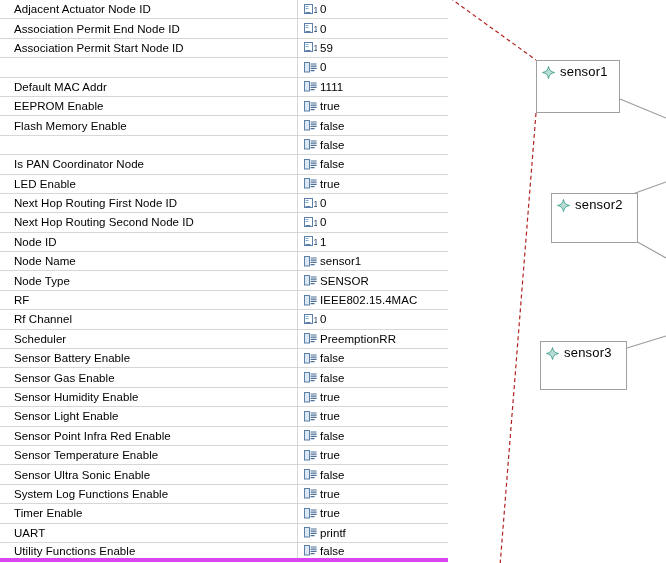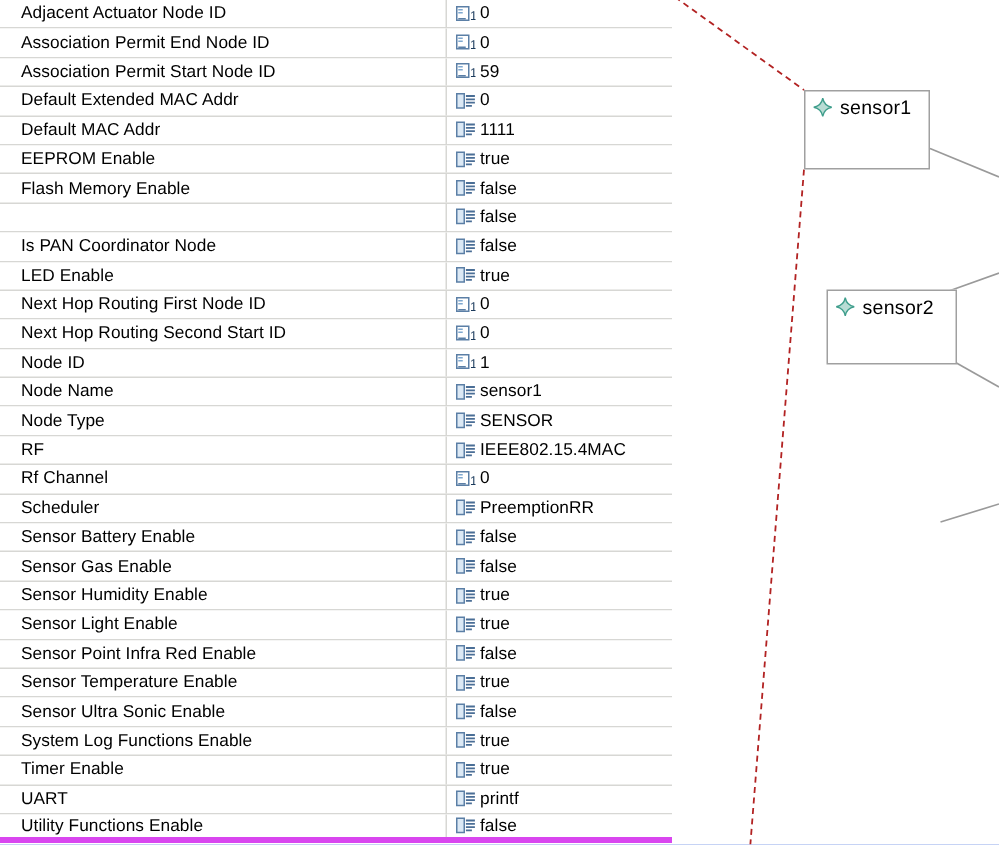--- a/index.html
+++ b/index.html
@@ -11,21 +11,21 @@
     width: 666px;
     height: 563px;
     font-family: "Liberation Sans", sans-serif;
     overflow: hidden;
     position: relative;
   }
   #root {
     position: relative;
     width: 666px;
     height: 563px;
-    background: #1d4ed8;
+    background: #c2410c;
   }
 
   
   .props {
     position: absolute;
     left: 0;
     top: 0;
     width: 448px;
     height: 563px;
     background: #ffffff;
@@ -159,21 +159,20 @@
                 <rect x="0.5" y="1.5" width="8" height="9" fill="#ffffff" stroke="#5b7fa6" stroke-width="1"></rect>
                 <path d="M1.5 3.5 h3 M1.5 5.5 h3" stroke="#7fa8cf" stroke-width="1"></path>
                 <path d="M1.5 9.5 h5" stroke="#5b7fa6" stroke-width="1"></path>
                 <text x="9.4" y="10.4" font-family="Liberation Sans, sans-serif" font-size="8.5" fill="#1b3a5c">1</text>
               </svg>
             </span>
             <span class="prop-value">59</span>
           </div>
         </div>
         <div class="prop-row">
-          <span class="prop-name">Default Extended MAC Addr</span>
           <div class="prop-valcell">
             <span class="tico">
               <svg viewBox="0 0 13 13" width="13" height="13">
                 <rect x="0.5" y="1.5" width="5" height="9.5" fill="#dce9f5" stroke="#5b7fa6" stroke-width="1"></rect>
                 <path d="M6.6 3 h6 M6.6 5.2 h6 M6.6 7.4 h6 M6.6 9.6 h4" stroke="#4a6e96" stroke-width="1.2"></path>
               </svg>
             </span>
             <span class="prop-value">0</span>
           </div>
         </div>
@@ -256,21 +255,21 @@
                 <rect x="0.5" y="1.5" width="8" height="9" fill="#ffffff" stroke="#5b7fa6" stroke-width="1"></rect>
                 <path d="M1.5 3.5 h3 M1.5 5.5 h3" stroke="#7fa8cf" stroke-width="1"></path>
                 <path d="M1.5 9.5 h5" stroke="#5b7fa6" stroke-width="1"></path>
                 <text x="9.4" y="10.4" font-family="Liberation Sans, sans-serif" font-size="8.5" fill="#1b3a5c">1</text>
               </svg>
             </span>
             <span class="prop-value">0</span>
           </div>
         </div>
         <div class="prop-row">
-          <span class="prop-name">Next Hop Routing Second Start ID</span>
+          <span class="prop-name">Next Hop Routing Second Node ID</span>
           <div class="prop-valcell">
             <span class="tico">
               <svg viewBox="0 0 13 13" width="13" height="13">
                 <rect x="0.5" y="1.5" width="8" height="9" fill="#ffffff" stroke="#5b7fa6" stroke-width="1"></rect>
                 <path d="M1.5 3.5 h3 M1.5 5.5 h3" stroke="#7fa8cf" stroke-width="1"></path>
                 <path d="M1.5 9.5 h5" stroke="#5b7fa6" stroke-width="1"></path>
                 <text x="9.4" y="10.4" font-family="Liberation Sans, sans-serif" font-size="8.5" fill="#1b3a5c">1</text>
               </svg>
             </span>
             <span class="prop-value">0</span>
@@ -515,15 +514,25 @@
       <div class="node-head">
         <span class="diamond-icon">
           <svg viewBox="0 0 13 13" width="13" height="13">
             <path d="M6.5 0.5 C7.2 4.2 8.8 5.8 12.5 6.5 C8.8 7.2 7.2 8.8 6.5 12.5 C5.8 8.8 4.2 7.2 0.5 6.5 C4.2 5.8 5.8 4.2 6.5 0.5 Z" fill="#b8dcd4" stroke="#3f9e8c" stroke-width="0.9"></path>
           </svg>
         </span>
         <span class="node-label">sensor2</span>
       </div>
     </div>
 
+    <div class="node-box" style="left:92px; top:341px; width:87px; height:49px;">
+      <div class="node-head">
+        <span class="diamond-icon">
+          <svg viewBox="0 0 13 13" width="13" height="13">
+            <path d="M6.5 0.5 C7.2 4.2 8.8 5.8 12.5 6.5 C8.8 7.2 7.2 8.8 6.5 12.5 C5.8 8.8 4.2 7.2 0.5 6.5 C4.2 5.8 5.8 4.2 6.5 0.5 Z" fill="#b8dcd4" stroke="#3f9e8c" stroke-width="0.9"></path>
+          </svg>
+        </span>
+        <span class="node-label">sensor3</span>
+      </div>
+    </div>
 
   </div>
 </div>
 
 </body></html>

